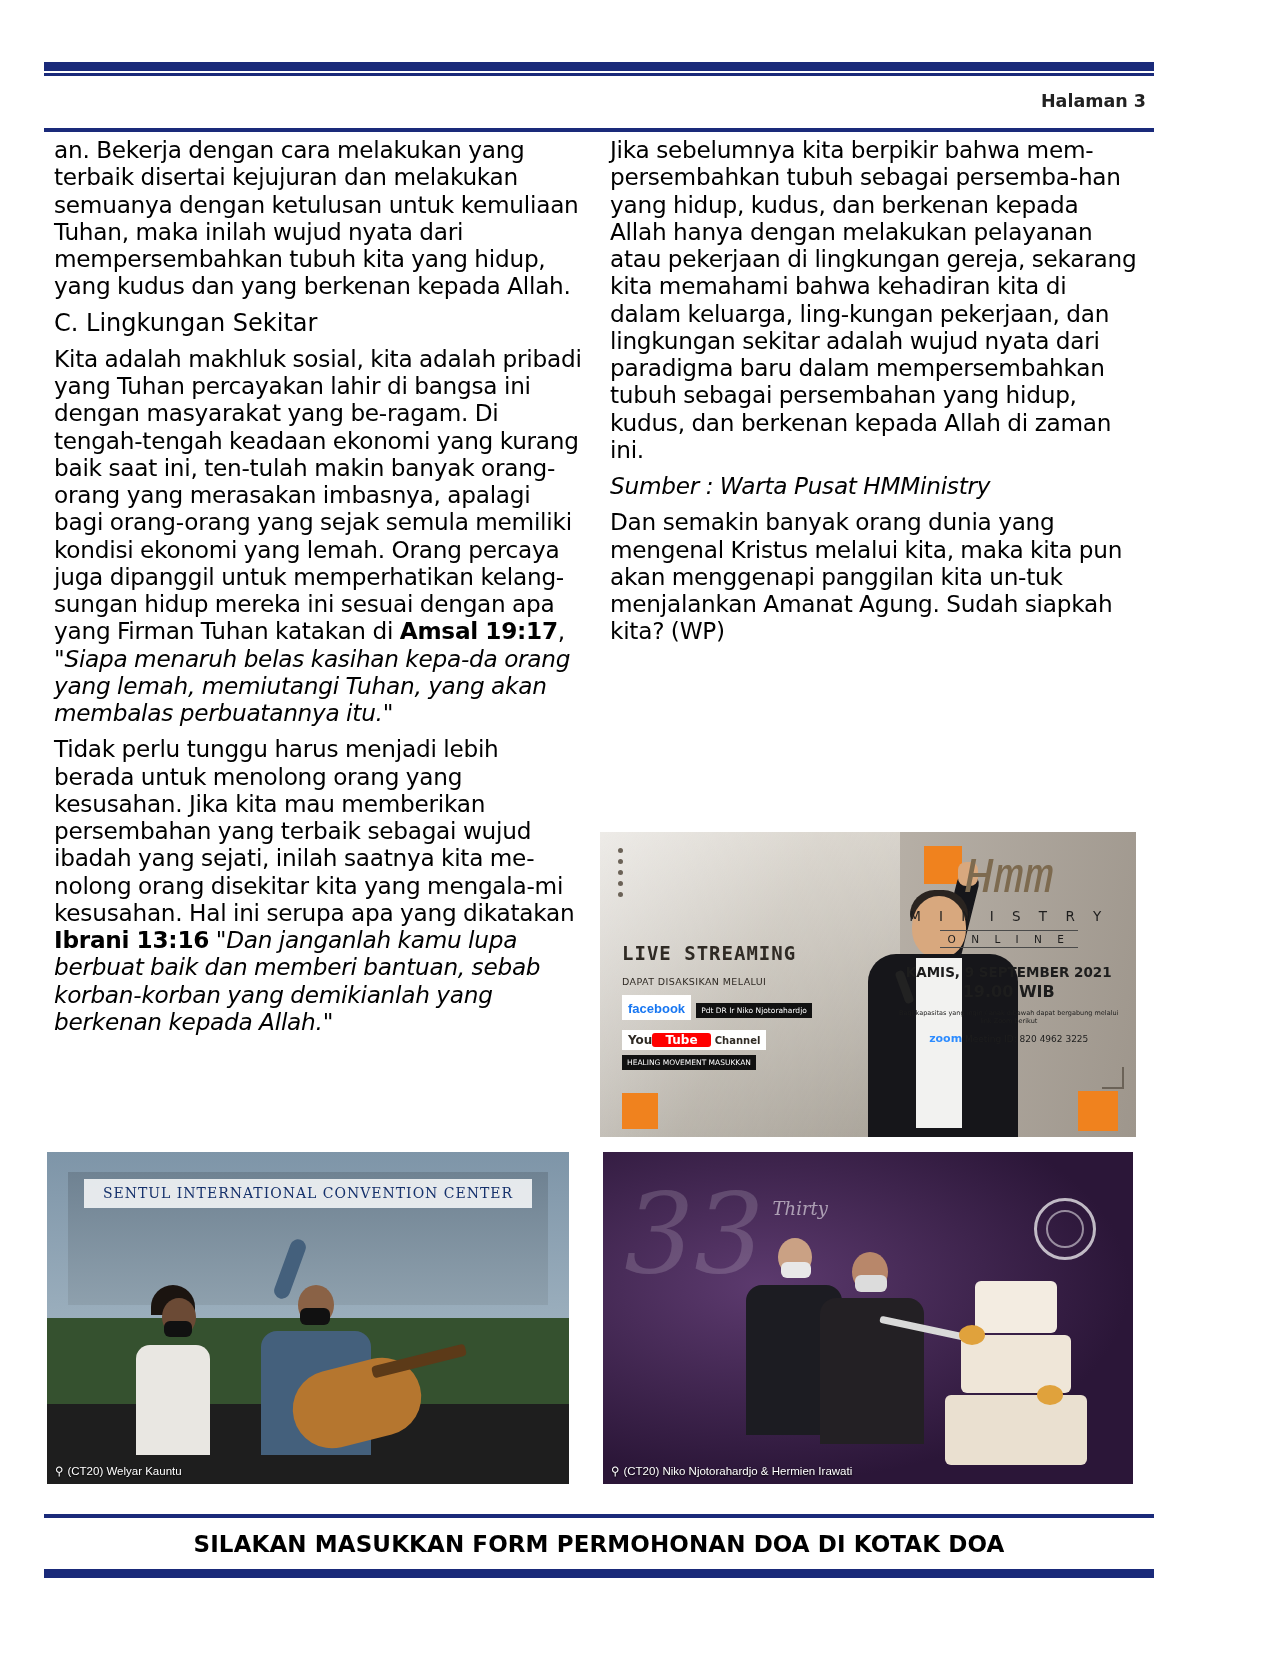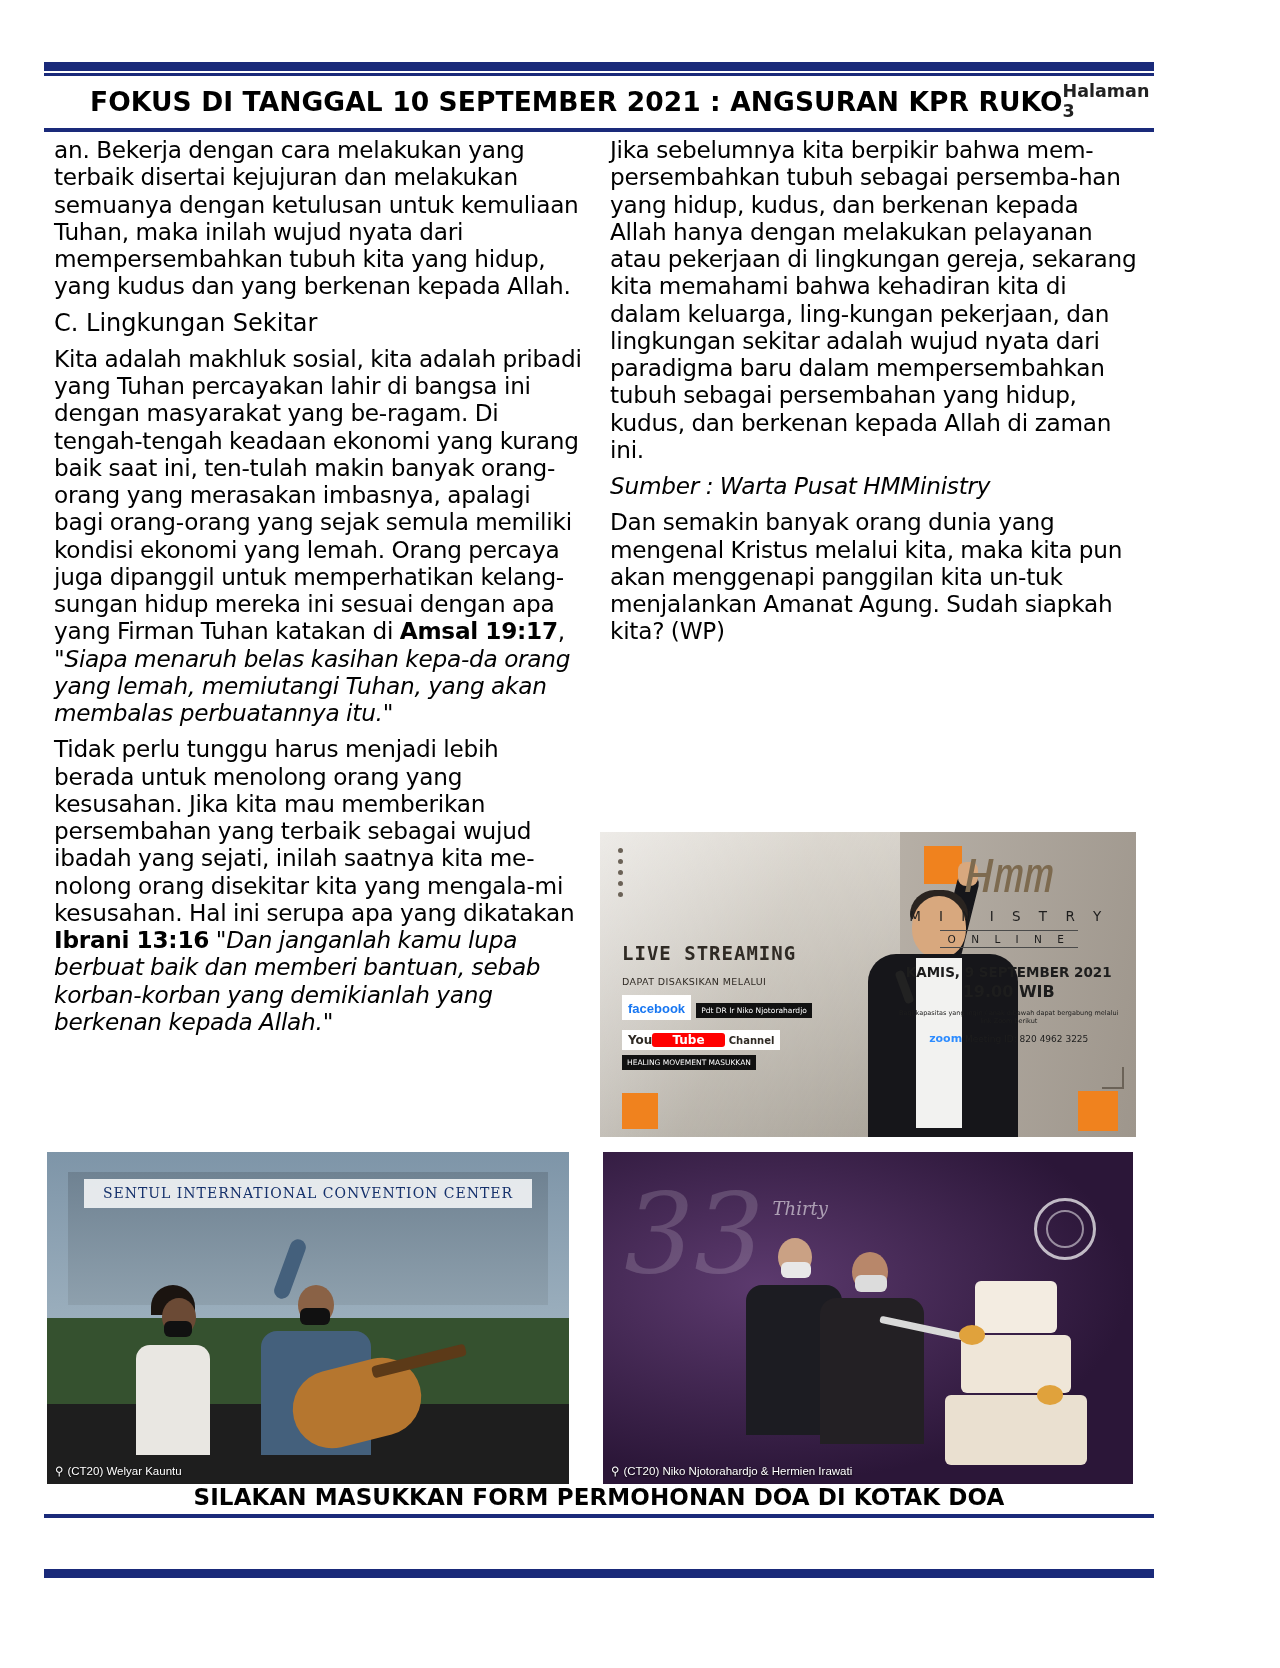--- a/index.html
+++ b/index.html
@@ -130,21 +130,21 @@
     color:#2f2a24;
   }
   .hmm-live .l1 { font-size:19px; font-weight:700; letter-spacing:1px; font-family:"DejaVu Sans Mono", monospace;}
   .hmm-live .l2 { font-size:9.5px; letter-spacing:0.4px; margin-top:12px;}
   .hmm-badge {
     margin-top:8px; background:#ffffff; display:inline-block; padding:3px 6px;
   }
   .hmm-badge .fb { color:#1877f2; font-size:13px; font-weight:700; font-family:"Liberation Sans", sans-serif;}
   .hmm-badge2 { margin-top:3px; background:#111; color:#fff; font-size:7.5px; padding:3px 5px; display:inline-block;}
   .hmm-yt { margin-top:10px; background:#fff; display:inline-block; padding:3px 6px; font-size:12px; font-weight:700;}
-  .hmm-yt span.red { background:#ff0000; color:#fff; padding:0 20px; border-radius:3px;}
+  .hmm-yt span.red { background:#ff0000; color:#fff; padding:0 13px; border-radius:3px;}
   .hmm-yt-sub { margin-top:3px; background:#111; color:#fff; font-size:7.5px; padding:3px 5px; display:inline-block;}
   .hmm-person {
     position:absolute; left:238px; top:26px; width:210px; height:280px;
   }
   .hmm-head { position:absolute; left:74px; top:38px; width:54px;height:62px;border-radius:50% 50% 46% 46%;background:#d8a87e;}
   .hmm-hair { position:absolute; left:72px; top:32px; width:58px;height:30px;border-radius:28px 28px 6px 6px;background:#2a2420;}
   .hmm-body { position:absolute; left:30px; top:96px; width:150px;height:186px;background:#16161a;border-radius:28px 28px 0 0;}
   .hmm-shirt { position:absolute; left:78px; top:100px; width:46px;height:170px;background:#f2f2f0;}
   .hmm-arm { position:absolute; left:108px; top:14px; width:22px;height:110px;background:#16161a; transform:rotate(14deg); border-radius:10px;}
   .hmm-hand { position:absolute; left:120px; top:4px; width:20px;height:24px;border-radius:8px;background:#d8a87e;}
@@ -208,40 +208,39 @@
   .br-cake .t3{position:absolute;left:4px;top:114px;width:142px;height:70px;background:#eae0d0;border-radius:6px;}
   .br-cake .fl{position:absolute;left:18px;top:44px;width:26px;height:20px;border-radius:50%;background:#e0a23c;}
   .br-cake .fl2{position:absolute;left:96px;top:104px;width:26px;height:20px;border-radius:50%;background:#e0a23c;}
   .br-knife{position:absolute;left:52%;top:52%;width:90px;height:7px;background:#d9d9d9;transform:rotate(12deg);border-radius:3px;}
 
   
   .rule-foot-thin {
     position: absolute; left:0; top:1452px; width:1110px; height:4px; background:#1a2a7a;
   }
   .footer {
-    position:absolute; left:0; top:1413px; width:1110px; height:44px;
+    position:absolute; left:0; top:1460px; width:1110px; height:44px;
     display:flex; align-items:center; justify-content:center;
   }
   .footer-text {
     font-size:23px; font-weight:700; letter-spacing:0.1px;
   }
   .rule-foot-thick {
     position:absolute; left:0; top:1507px; width:1110px; height:9px; background:#1a2a7a;
   }
 </style>
 </head>
 <body>
 
 <div class="page">
 
   <div class="rule-top-thick"></div>
   <div class="rule-top-thin"></div>
 
   <div class="header">
-    <div class="header-title">FOKUS DI TANGGAL 10 SEPTEMBER 2021 :  ANGSURAN KPR RUKO</div>
     <div class="header-page">Halaman 3</div>
   </div>
   <div class="rule-under-header"></div>
 
   <div class="columns">
 
     <div class="col col-left">
       <p class="body">an. Bekerja dengan cara melakukan yang terbaik disertai kejujuran dan melakukan semuanya dengan ketulusan untuk kemuliaan Tuhan, maka inilah wujud nyata dari mempersembahkan tubuh kita yang hidup, yang kudus dan yang berkenan kepada Allah.</p>
 
       <div class="subhead">

